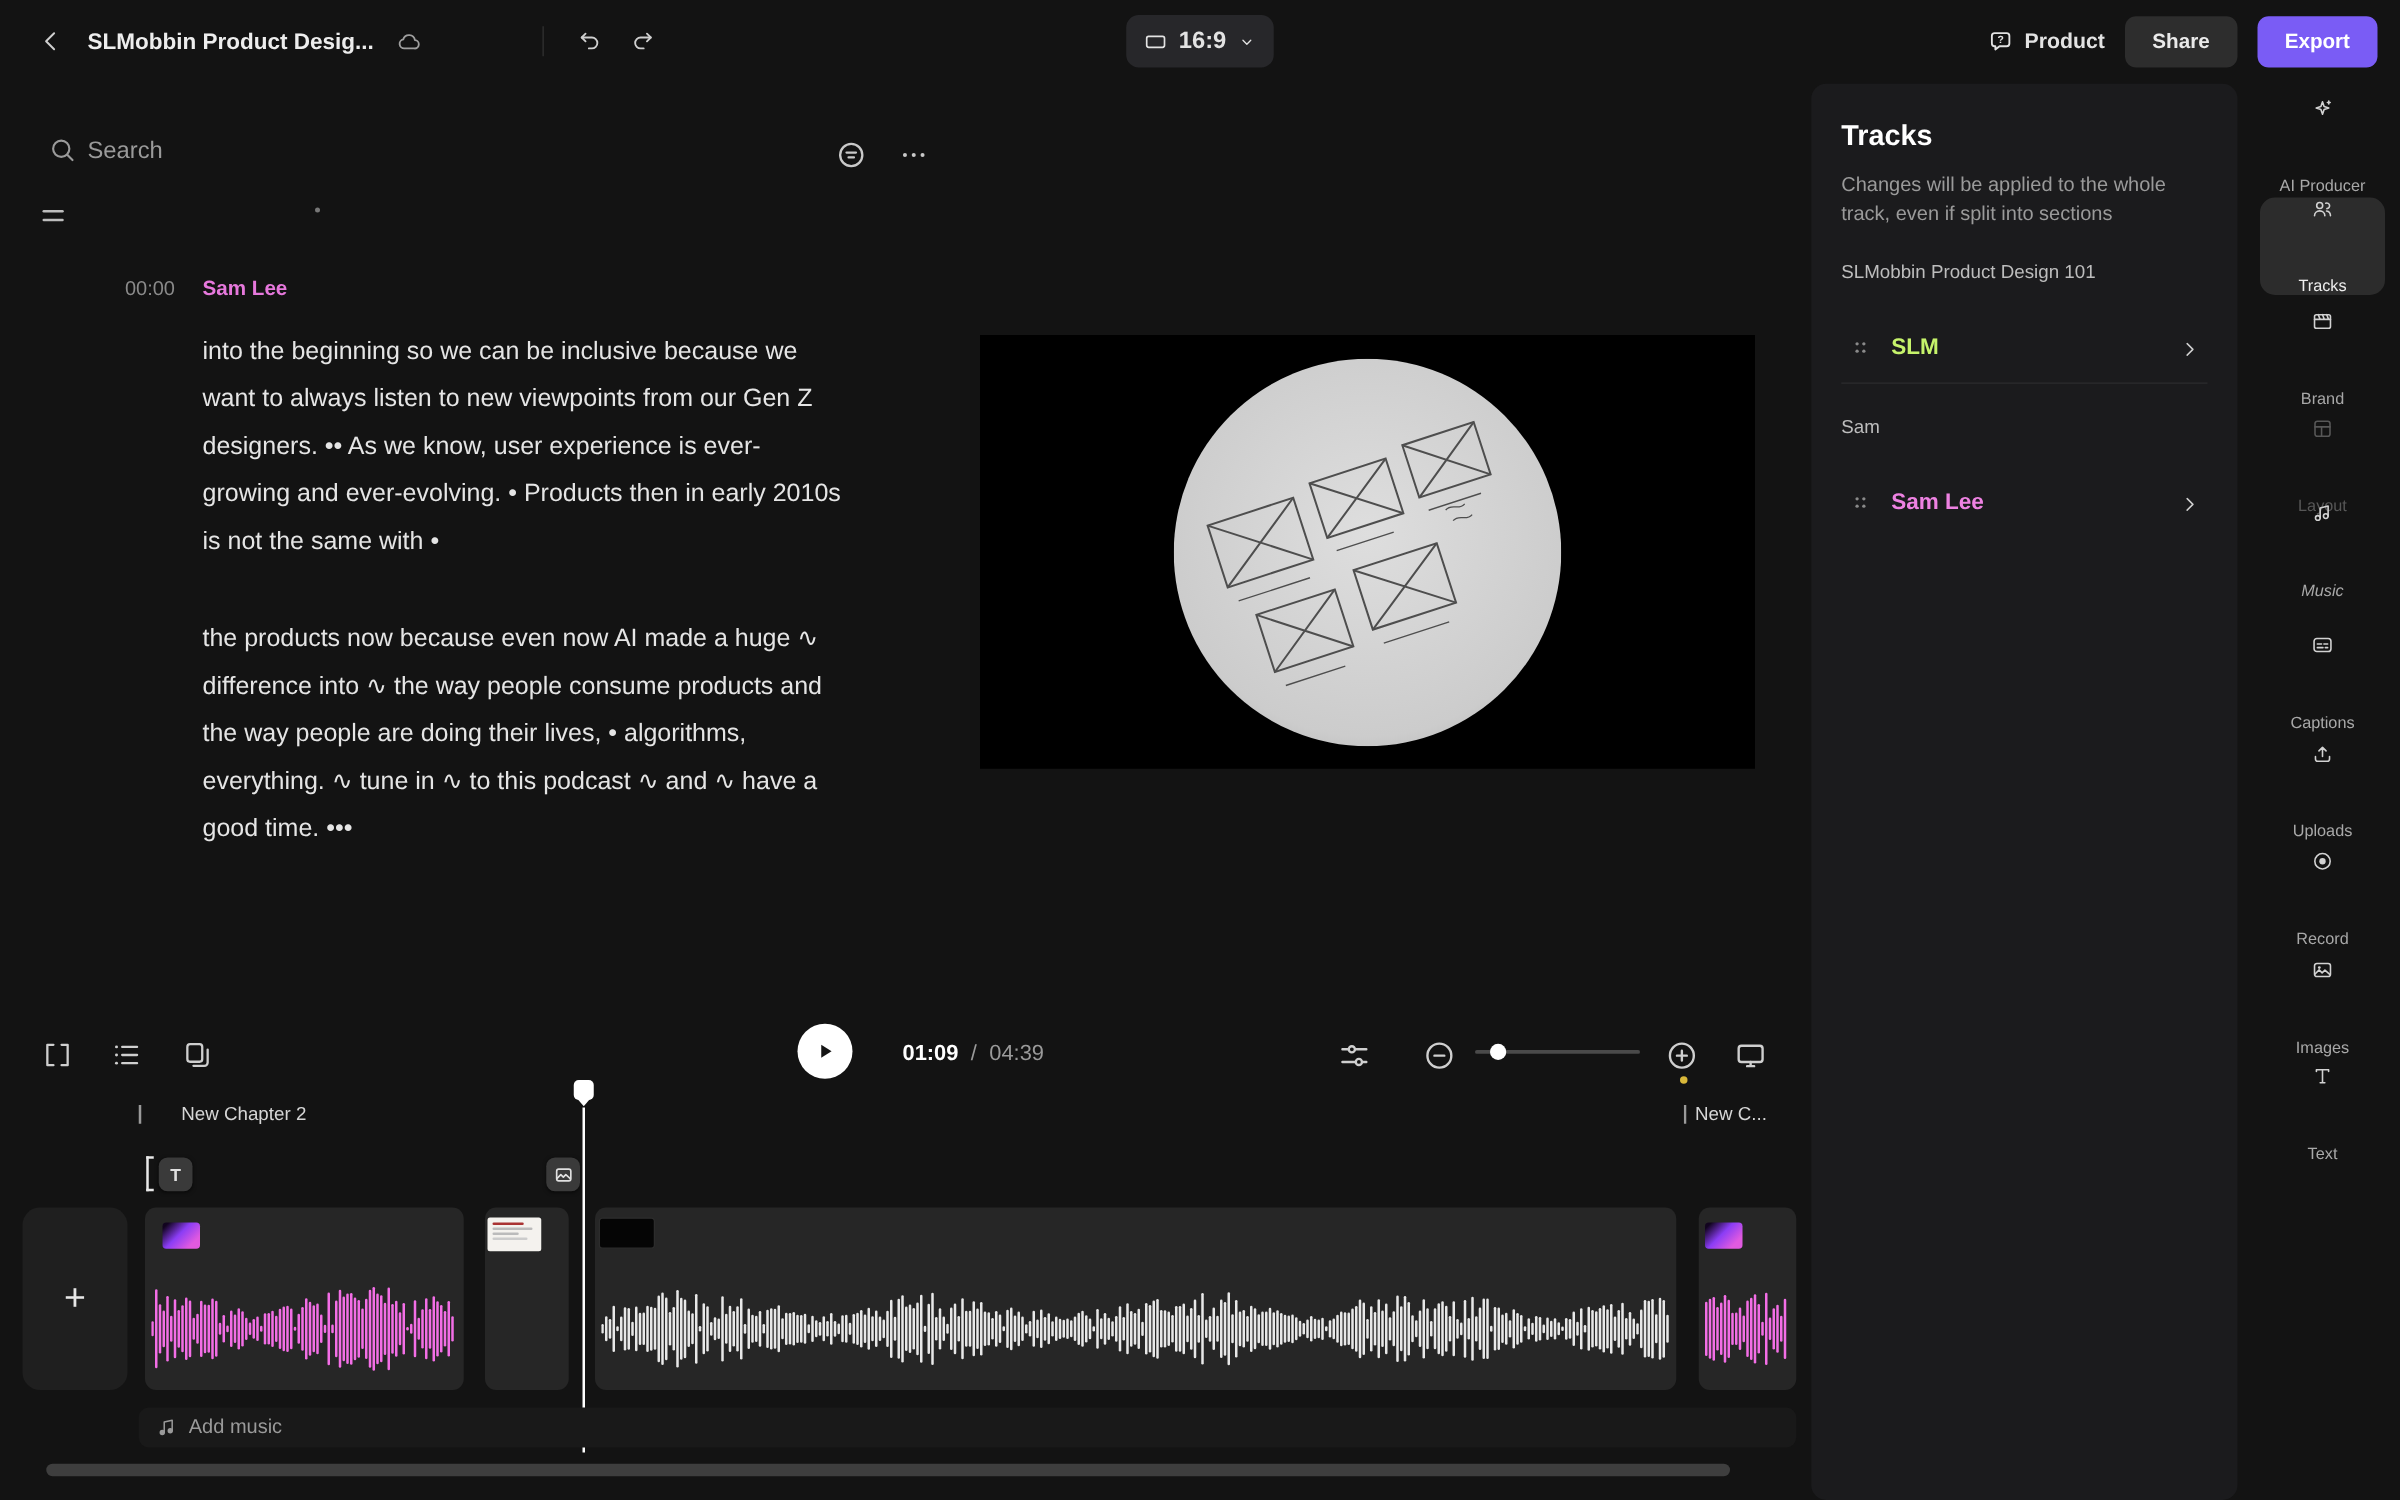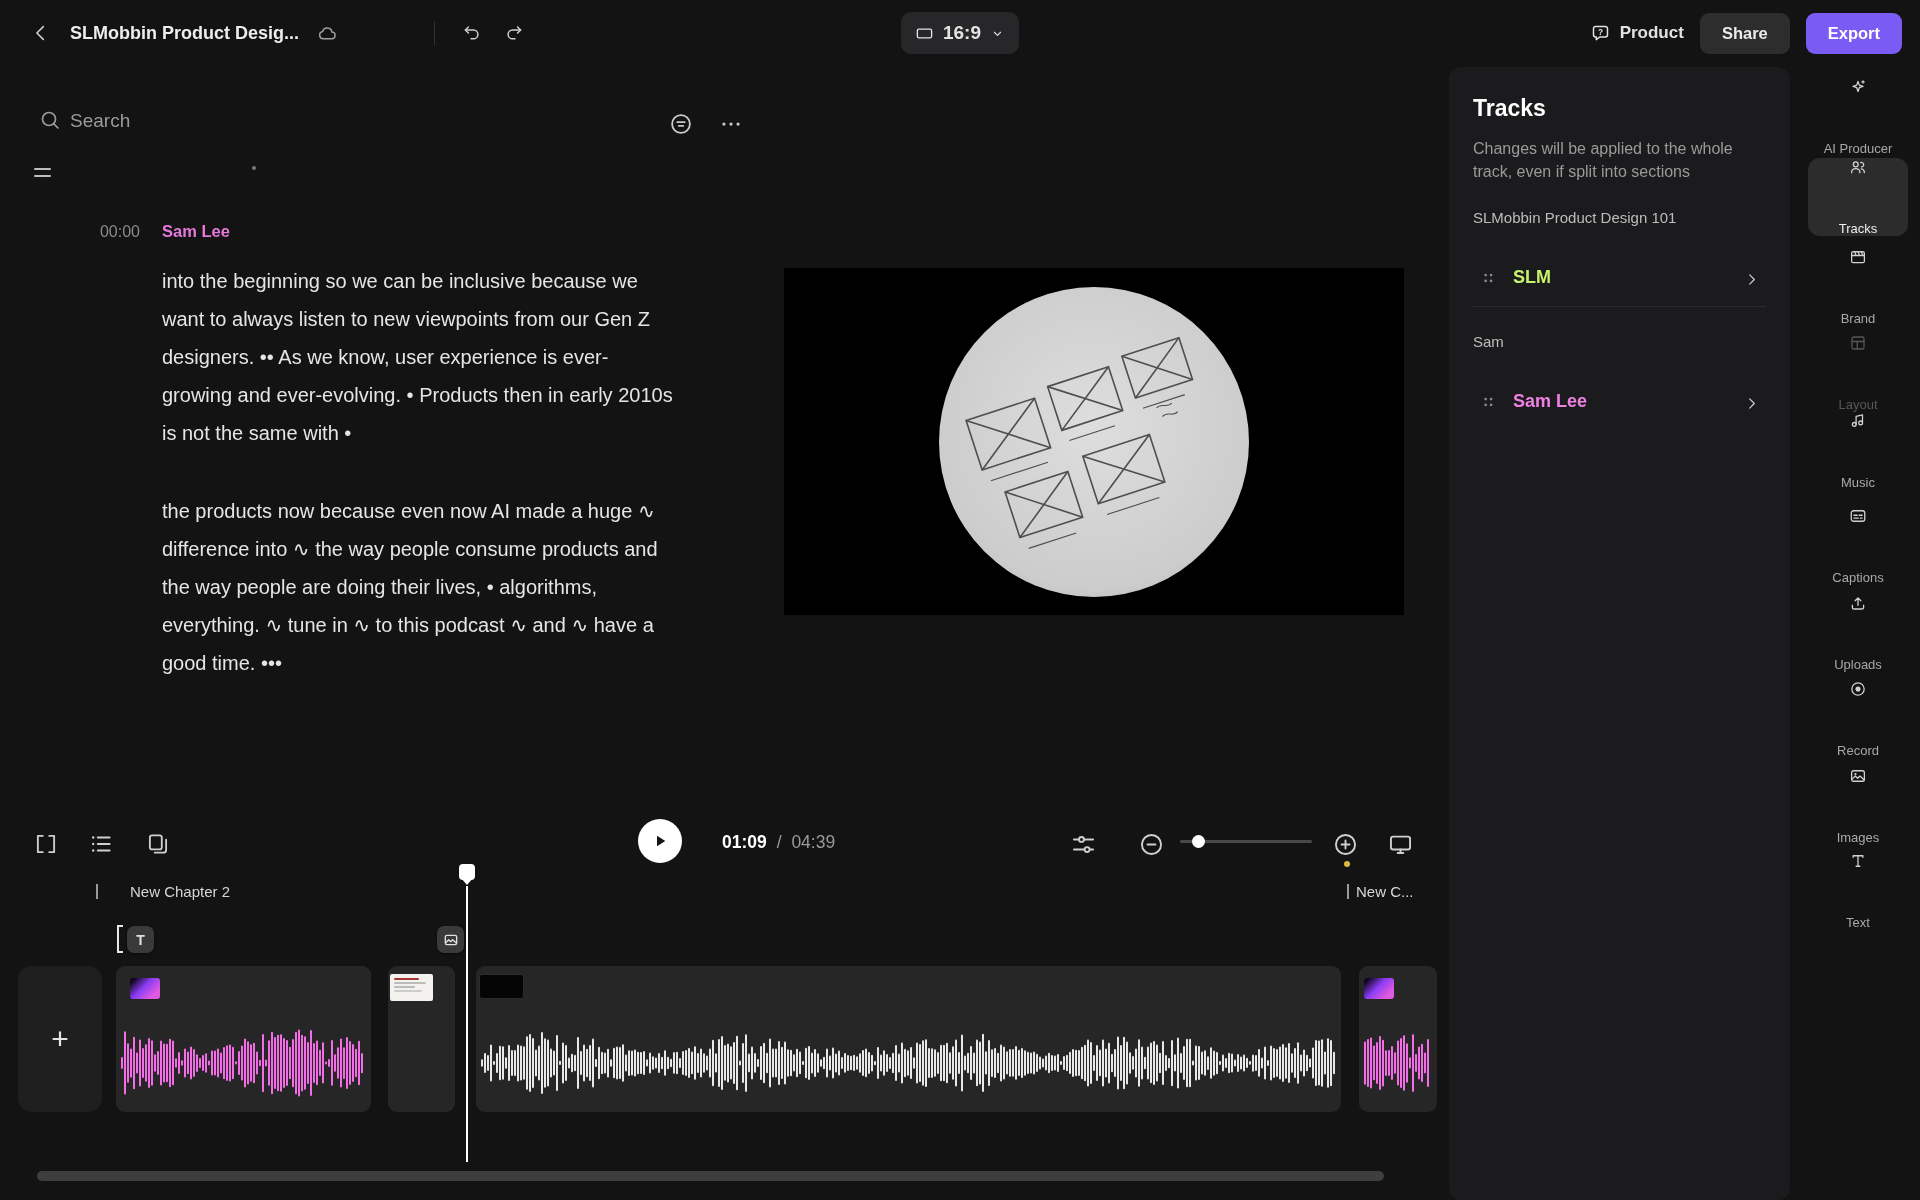--- a/index.html
+++ b/index.html
@@ -64,21 +64,21 @@
   .zoomout-btn { position:absolute; left:1134px; top:827px; }
   .zoom-slider { position:absolute; left:1180px; top:840px; width:132px; height:3px; background:#4a4a4a; border-radius:2px; cursor:pointer; }
   .zoom-knob { position:absolute; left:12px; top:-5px; width:13px; height:13px; border-radius:50%; background:#fff; }
   .zoomin-btn { position:absolute; left:1328px; top:827px; }
   .monitor-btn { position:absolute; left:1383px; top:827px; }
   .yellow-dot { position:absolute; left:1344px; top:861px; width:6px; height:6px; border-radius:50%; background:#d9b83a; }
 
   
   .chapter { position:absolute; top:880px; height:22px; display:flex; align-items:center; gap:7px; color:#d6d6d6; font-size:15px; cursor:pointer; white-space:nowrap; }
   .chapter .cbar { width:2px; height:15px; background:#9a9a9a; }
-  .chapter-left { left:96px;gap:32px; }
+  .chapter-left { left:111px;gap:32px; }
   .chapter-right { left:1347px; width:90px; overflow:hidden; }
 
   .sel-bracket { position:absolute; left:117px; top:925px; width:6px; height:28px; border-left:2px solid #e8e8e8; border-top:2px solid #e8e8e8; border-bottom:2px solid #e8e8e8; }
   .tl-chip { position:absolute; top:926px; width:27px; height:27px; border-radius:7px; background:#3a3a3a; color:#e0e0e0;
     display:flex; align-items:center; justify-content:center; font-size:14px; font-weight:700; cursor:pointer; box-shadow:0 1px 3px rgba(0,0,0,.5); }
   .tl-chip-t { left:127px; }
   .tl-chip-img { left:437px; }
 
   .add-clip-btn { position:absolute; left:18px; top:966px; width:84px; height:146px; border-radius:14px; background:#1f1f1f; border:none;
     color:#e6e6e6; font-size:30px; font-weight:300; cursor:pointer; }
@@ -744,20 +744,28 @@
           <rect x="57" y="21.8" width="2" height="38.3" rx="1" fill="#f36ee6"></rect>
           <rect x="60" y="30.6" width="2" height="20.8" rx="1" fill="#f36ee6"></rect>
           <rect x="63" y="16.9" width="2" height="48.2" rx="1" fill="#f36ee6"></rect>
         </svg>
       </div>
   </div>
 
   <div class="playhead-line"></div>
   <div class="playhead-marker"></div>
 
+  <button class="add-music">
+    <svg class="ic" width="17" height="17" viewBox="0 0 24 24">
+        <path d="M9 17V5l9-2v12"></path>
+        <circle cx="6.8" cy="17" r="2.2" fill="currentColor"></circle>
+        <circle cx="15.8" cy="15" r="2.2" fill="currentColor"></circle>
+      </svg>
+    <span>Add music</span>
+  </button>
   <div class="hscrollbar"></div>
 
   <aside class="tracks-panel">
     <div class="tp-title">Tracks</div>
     <div class="tp-desc">Changes will be applied to the whole track, even if split into sections</div>
 
     <div class="tp-group-label">SLMobbin Product Design 101</div>
     <div class="tp-row">
       <span class="tp-handle">
         <svg width="20" height="20" viewBox="0 0 24 24" fill="currentColor">
@@ -818,21 +826,21 @@
         </svg>
       <span class="sb-label">Brand</span>
     </button>
     <button class="sb-item disabled" style="top:268px;">
       <svg class="ic" width="24" height="24" viewBox="0 0 24 24">
           <rect x="4" y="4" width="16" height="16" rx="2.5"></rect>
           <path d="M4 10h16M11 10v10"></path>
         </svg>
       <span class="sb-label">Layout</span>
     </button>
-    <button class="sb-item" style="top:346px;">
+    <button class="sb-item" style="top:336px;font-style:italic;">
       <svg class="ic" width="24" height="24" viewBox="0 0 24 24">
           <path d="M9.5 16.5V5.8l8.5-2v10.7"></path>
           <circle cx="7" cy="16.5" r="2.5"></circle>
           <circle cx="15.5" cy="14.5" r="2.5"></circle>
         </svg>
       <span class="sb-label">Music</span>
     </button>
     <button class="sb-item" style="top:441px;">
       <svg class="ic" width="24" height="24" viewBox="0 0 24 24">
           <rect x="3" y="5" width="18" height="14" rx="3"></rect>

